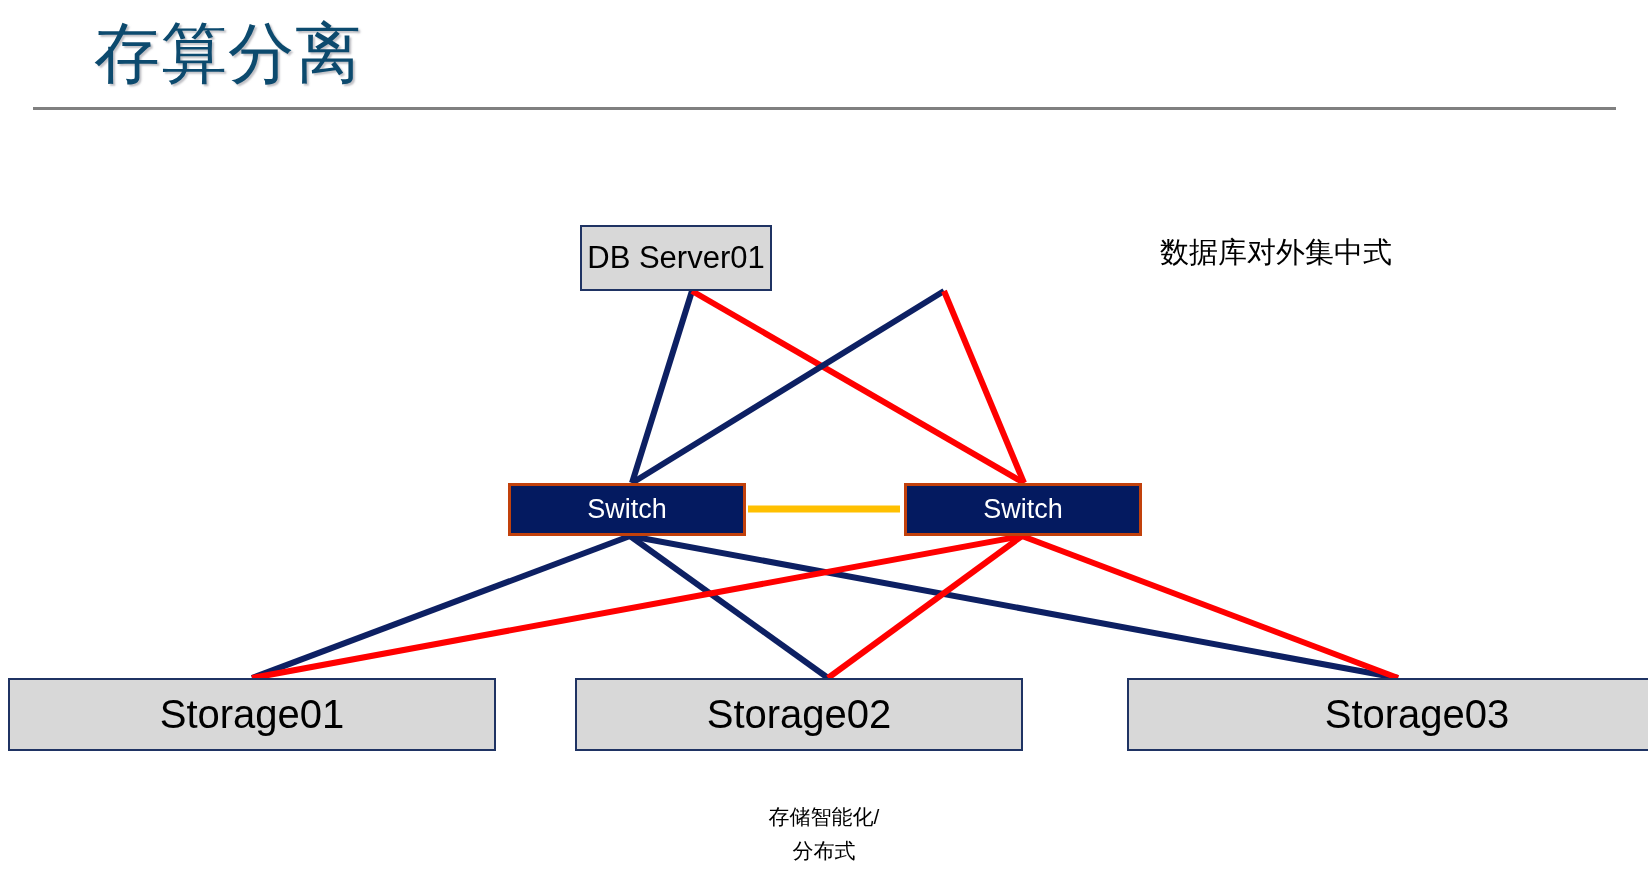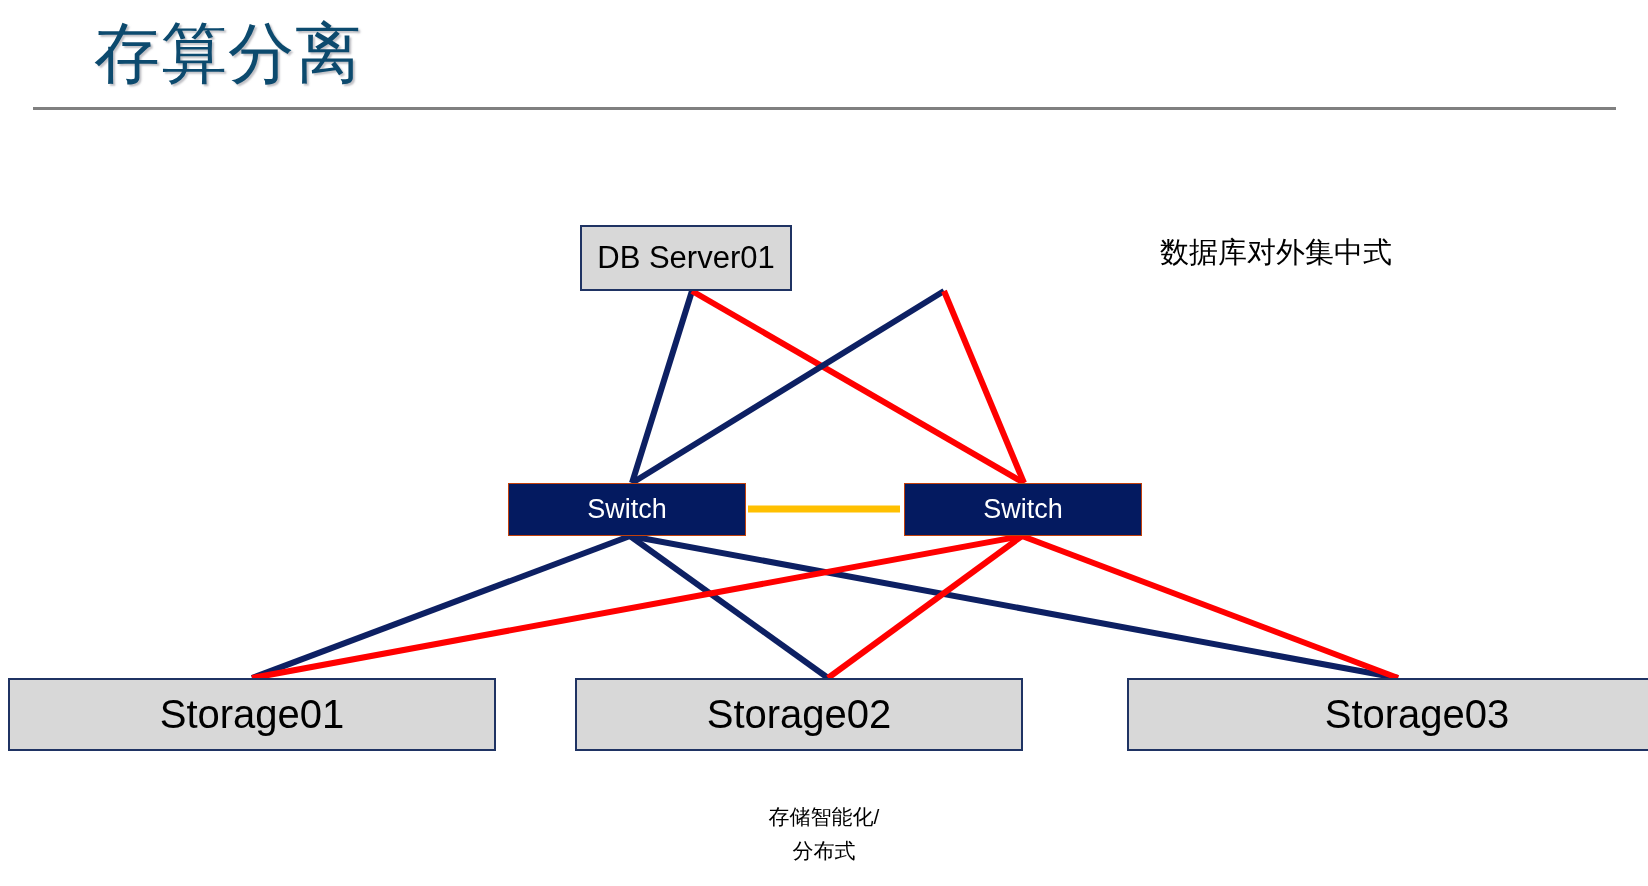--- a/index.html
+++ b/index.html
@@ -65,27 +65,27 @@
     justify-content: center;
     white-space: nowrap;
   }
   .node-grey {
     background: #D8D8D8;
     border: 2px solid #1F3363;
     color: #000000;
   }
   .node-navy {
     background: #041A60;
-    border: 1px solid #c2410c;
+    border: 3px solid #c2410c;
     color: #FFFFFF;
   }
 
   
   .db-node {
-    width: 212px;
+    width: 192px;
     height: 66px;
     top: 225px;
     font-size: 31px;
   }
   #db-server-01 { left: 580px; }
   #db-server-02 { left: 830px; }
 
   
   .switch-node {
     width: 238px;

